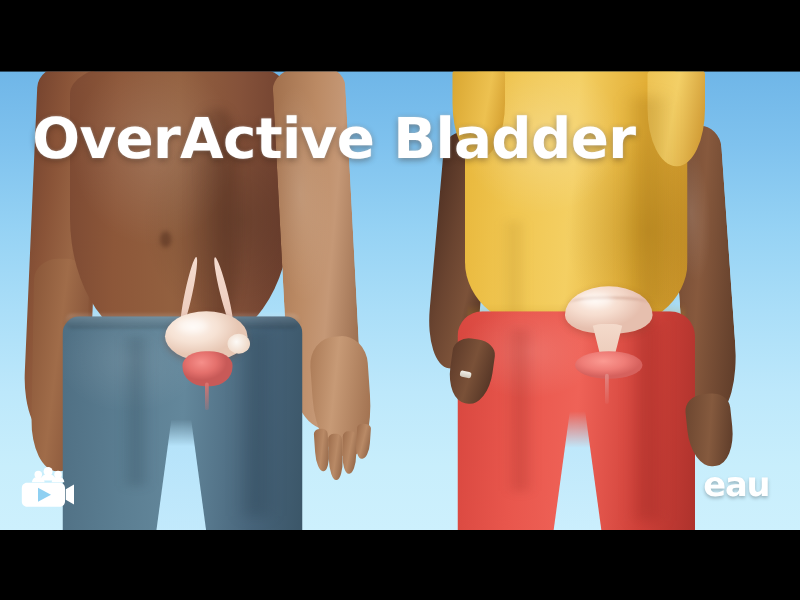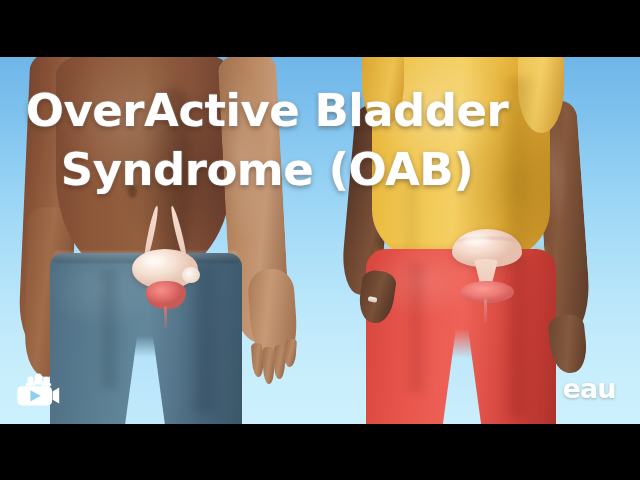--- a/index.html
+++ b/index.html
@@ -631,21 +631,20 @@
         <div id="female-bladder-rim"></div>
         <div id="female-bladder-highlight"></div>
         <div id="female-bladder-neck"></div>
         <div id="female-pelvic-base"></div>
         <div id="female-urethra"></div>
       </div>
     </div>
 
     <div id="title-block">
       <span class="title-line">OverActive Bladder</span>
-      <span class="title-line">Syndrome (OAB)</span>
     </div>
 
     <div id="logo-left">
       <svg width="48" height="34" viewBox="0 0 48 34">
         <g fill="#ffffff">
           <circle cx="21.5" cy="4.2" r="3.6"></circle>
           <path d="M15.6 11.4c0-3.2 2.6-5.2 5.9-5.2s5.9 2.0 5.9 5.2z"></path>
           <circle cx="13.6" cy="6.6" r="3.0"></circle>
           <path d="M8.6 12.8c0-2.7 2.2-4.4 5.0-4.4s5.0 1.7 5.0 4.4z"></path>
           <circle cx="29.4" cy="6.6" r="3.0"></circle>

